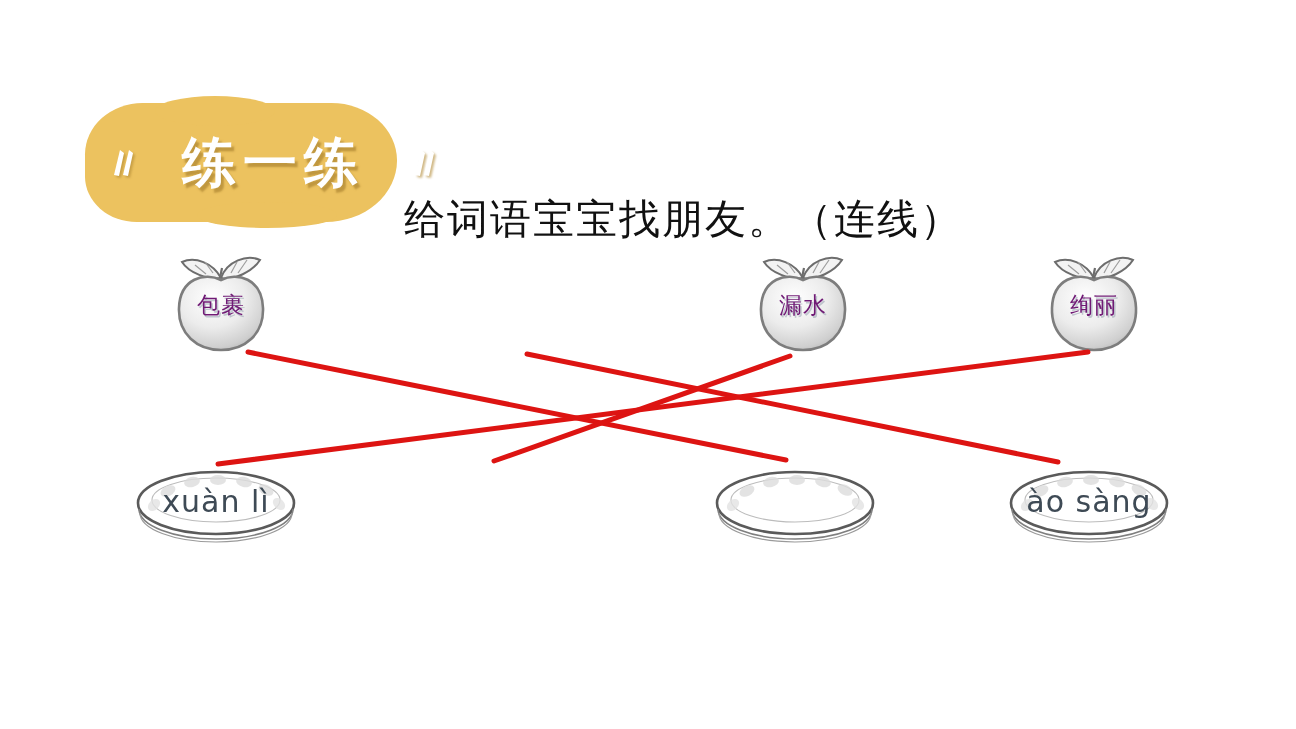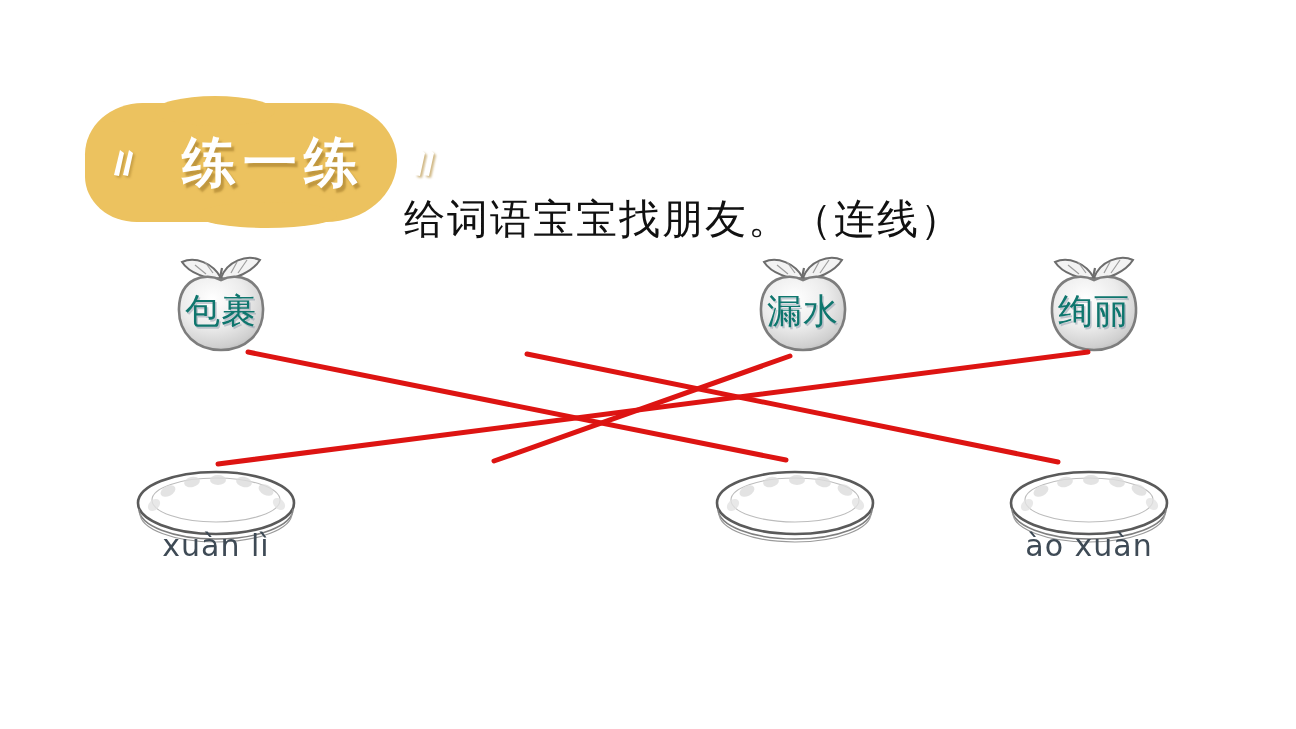--- a/index.html
+++ b/index.html
@@ -48,36 +48,36 @@
     letter-spacing:2px;white-space:nowrap;margin-top:28px;
   }
 
   
   .apple{position:absolute;top:254px;width:112px;height:102px;}
   .apple-1{left:165px;} .apple-2{left:457px;} .apple-3{left:747px;} .apple-4{left:1038px;}
   .apple svg.shape{position:absolute;left:0;top:0;width:112px;height:102px;}
   .apple .word{
     position:absolute;left:0;top:40px;width:100%;
     text-align:center;
-    font-size:35px;color:#0f766e;line-height:1;
+    font-size:23px;color:#701a75;line-height:1;
     font-family:"Liberation Serif","DejaVu Serif",serif;
     text-shadow:1.5px 1.5px 0 rgba(150,160,175,.55);
     letter-spacing:1px;
   }
 
   
   .plate{position:absolute;top:469px;width:164px;height:76px;}
   .plate-1{left:134px;} .plate-2{left:427px;} .plate-3{left:713px;} .plate-4{left:1007px;}
   .plate svg.shape{position:absolute;left:0;top:0;width:164px;height:76px;}
   .plate .pinyin{
     position:absolute;left:0;top:18px;width:100%;
     text-align:center;
     font-size:30px;color:#3e4a55;line-height:1;
     font-family:"DejaVu Sans","Liberation Sans",sans-serif;
-    letter-spacing:1px;white-space:nowrap;margin-top:44px;
+    letter-spacing:1px;white-space:nowrap;
   }
 
   
   .lines-layer{
     position:absolute;left:0;top:0;width:1296px;height:729px;
     pointer-events:none;
   }
   .hidden-defs{position:absolute;width:0;height:0;overflow:hidden;}
 </style>
 </head>
@@ -166,21 +166,21 @@
   </div>
   <div class="plate plate-3">
     <svg class="shape" viewBox="0 0 164 76">
         <use href="#plate-shape"></use>
       </svg>
   </div>
   <div class="plate plate-4">
     <svg class="shape" viewBox="0 0 164 76">
         <use href="#plate-shape"></use>
       </svg>
-    <div class="pinyin">ào xuàn</div>
+    <div class="pinyin">ào sàng</div>
   </div>
 
   <svg class="lines-layer" viewBox="0 0 1296 729">
       <line x1="248" y1="352" x2="786" y2="460" stroke="#dd1412" stroke-width="5" stroke-linecap="round"></line>
       <line x1="527" y1="354" x2="1058" y2="462" stroke="#dd1412" stroke-width="5" stroke-linecap="round"></line>
       <line x1="790" y1="356" x2="494" y2="461" stroke="#dd1412" stroke-width="5" stroke-linecap="round"></line>
       <line x1="1088" y1="352" x2="218" y2="464" stroke="#dd1412" stroke-width="5" stroke-linecap="round"></line>
     </svg>
 
 </div>

